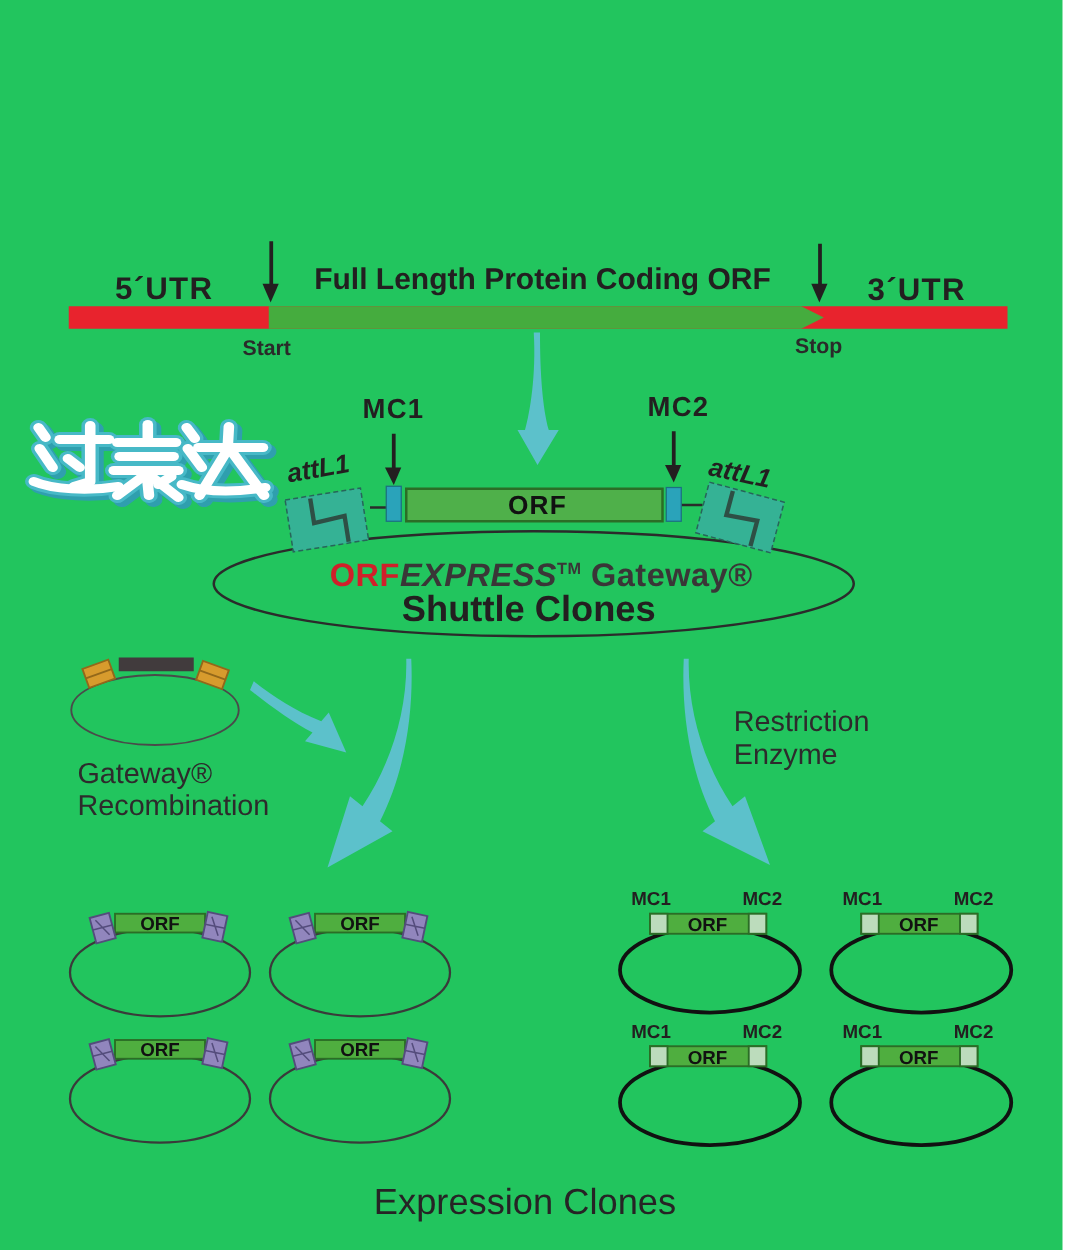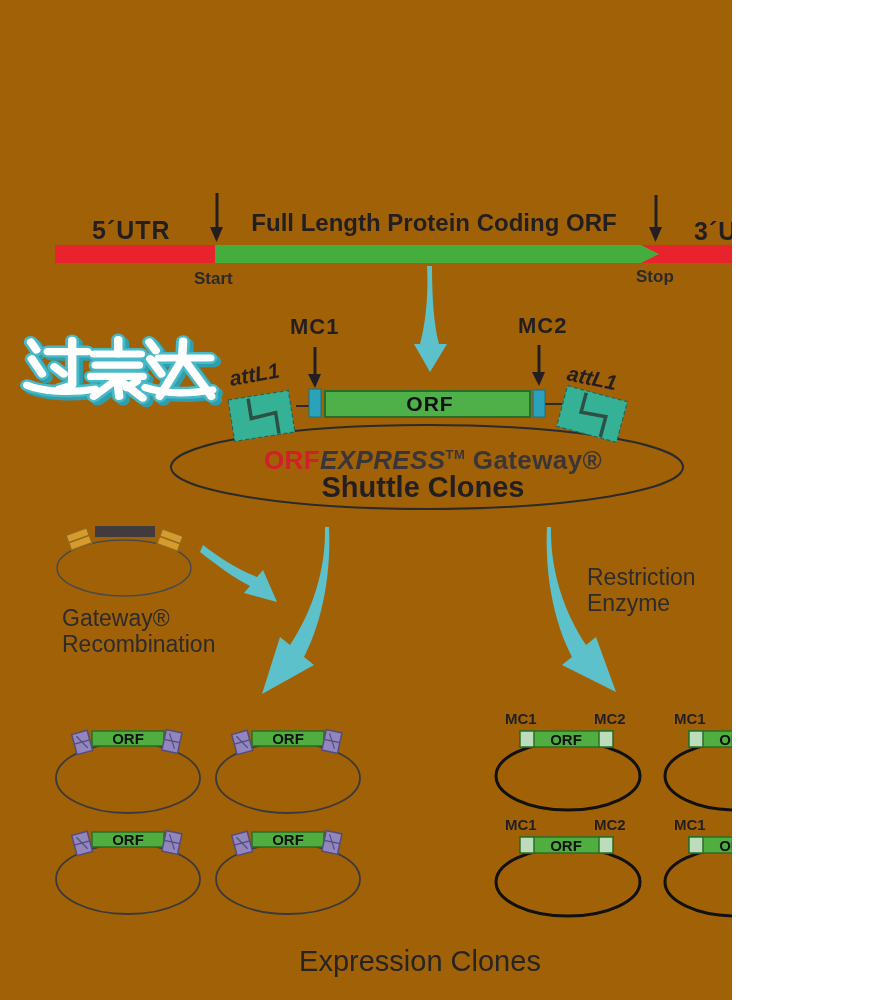--- a/index.html
+++ b/index.html
@@ -1,16 +1,16 @@
 <!DOCTYPE html>
 <html><head>
 <meta charset="utf-8">
 <style>
   html,body{margin:0;padding:0;background:#fff;}
-  #canvas{position:relative;width:732px;height:1000px;background:#a16207;overflow:hidden;}
+  #canvas{position:relative;width:850px;height:1000px;background:#22c55e;overflow:hidden;}
   svg{position:absolute;top:0;left:0;}
   text{font-family:"Liberation Sans", sans-serif;}
 </style>
 </head>
 <body>
 <div id="canvas">
 <svg width="873" height="1000" viewBox="0 0 873 1000">
 
   <g>
     <rect x="55" y="245" width="751" height="18" fill="#e8232d"></rect>

